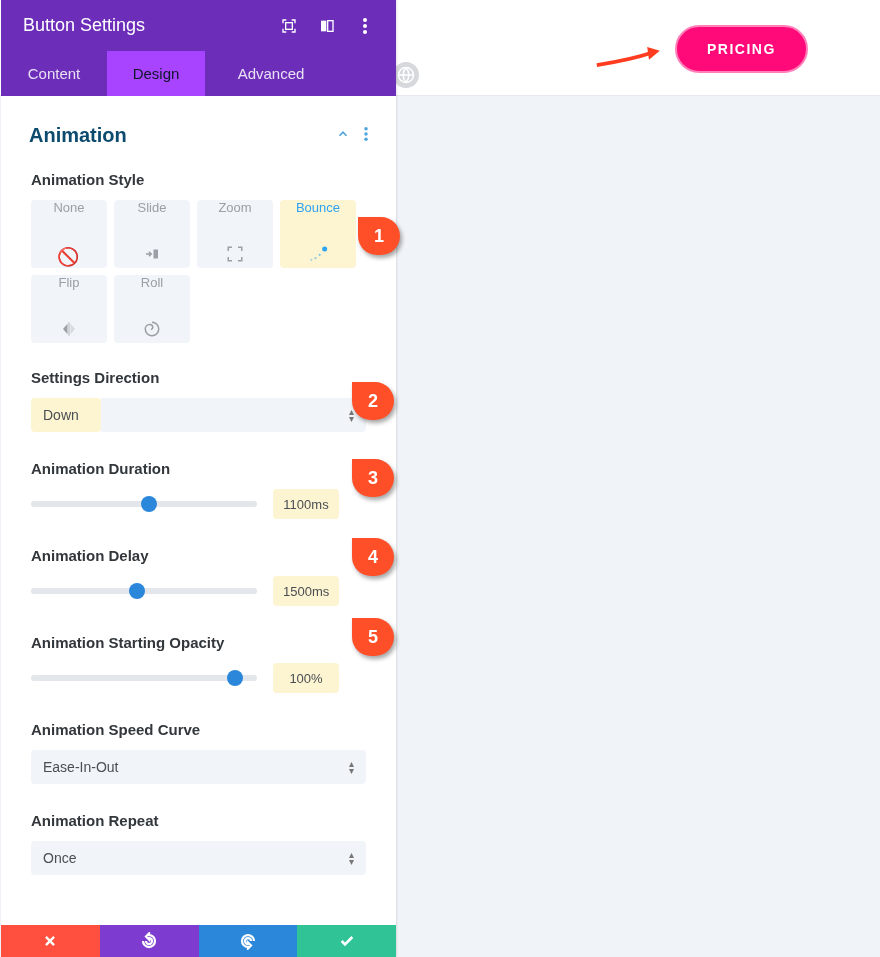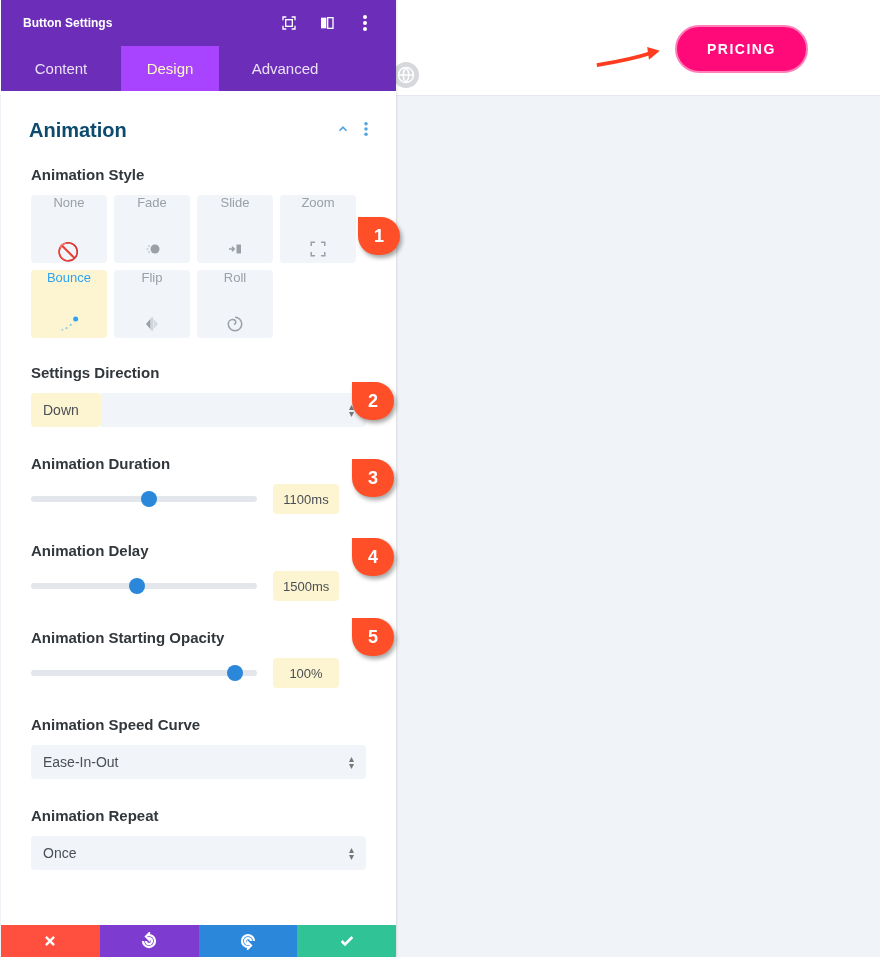--- a/index.html
+++ b/index.html
@@ -3,29 +3,29 @@
 <meta charset="utf-8">
 <style>
 *{box-sizing:border-box;margin:0;padding:0;font-family:-apple-system,BlinkMacSystemFont,"Segoe UI",Helvetica,Arial,sans-serif}
 body{background:#f0f3f7;width:880px;height:957px;position:relative;overflow:hidden}
 .page-top{background:#fff;height:96px;position:absolute;left:0;right:0;top:0;border-bottom:1px solid #e5e8ee}
 .globe-icon{position:absolute;left:393px;top:62px;width:26px;height:26px;border-radius:50%;background:#d6d8dc;display:flex;align-items:center;justify-content:center;color:#fff;font-size:16px}
 .pricing-btn{position:absolute;left:675px;top:25px;background:#ff0a78;color:#fff;padding:14px 30px;border-radius:25px;font-weight:700;letter-spacing:1.5px;font-size:14px;border:2px solid #ff7fb9}
 .arrow{position:absolute;left:595px;top:42px;width:72px;height:30px}
 .panel{position:absolute;left:1px;top:0;width:395px;background:#fff;display:flex;flex-direction:column;height:957px;box-shadow:1px 0 2px rgba(0,0,0,.1)}
 .panel-header{background:#6c2eb9;color:#fff;padding:15px 22px;display:flex;align-items:center;justify-content:space-between}
-.panel-title{font-size:12px;font-weight:700}
+.panel-title{font-size:18px;font-weight:400}
 .header-icons{display:flex;gap:20px;align-items:center}
 .header-icons span{width:18px;display:flex;justify-content:center;cursor:pointer}
 .tabs{display:flex;background:#6c2eb9}
 .tab{padding:14px 0;text-align:center;color:rgba(255,255,255,.85);font-size:15px;cursor:pointer}
-.tab:nth-child(1){width:120px}
+.tab:nth-child(1){width:106px}
 .tab:nth-child(2){width:98px}
 .tab:nth-child(3){width:132px}
-.tab.active{background:#a843ff;color:#fef9c3}
+.tab.active{background:#a843ff;color:#0f172a}
 .panel-body{flex:1;overflow-y:auto;padding:0 0 10px}
 .section-header{display:flex;align-items:center;justify-content:space-between;padding:28px 28px 18px}
 .section-title{color:#0c4a6e;font-size:20px;font-weight:700}
 .section-controls{display:flex;gap:14px;align-items:center;color:#4ea5e0}
 .field-label{font-size:15px;color:#32373c;font-weight:600;padding:0 30px;margin-top:6px;margin-bottom:12px}
 .style-grid{display:flex;flex-wrap:wrap;gap:7px;padding:0 30px 20px}
 .style-tile{width:76px;height:68px;background:#f1f4f8;border-radius:4px;display:flex;flex-direction:column;align-items:center;justify-content:space-between;gap:6px;font-size:13px;color:#9aa0a6;cursor:pointer}
 .style-tile.sel{background:#fdf4d1;color:#2ea3f2}
 .style-tile .icn{font-size:18px}
 .select-row{padding:0 30px 22px}
@@ -111,29 +111,20 @@
       </div>
     </div>
 
     <div class="field-label">Animation Style</div>
     <div class="style-grid">
       <div class="style-tile">
           <span>None</span>
           <span class="icn">🚫</span>
         </div>
       <div class="style-tile">
-          <span>Fade</span>
-          <span class="icn"><svg width="18" height="18" viewBox="0 0 24 24" fill="#9aa0a6">
-              <circle cx="16" cy="12" r="6"></circle>
-              <circle cx="8" cy="8" r="1.5" opacity=".4"></circle>
-              <circle cx="6" cy="12" r="1.5" opacity=".4"></circle>
-              <circle cx="8" cy="16" r="1.5" opacity=".4"></circle>
-            </svg></span>
-        </div>
-      <div class="style-tile">
           <span>Slide</span>
           <span class="icn"><svg width="18" height="18" viewBox="0 0 24 24" fill="#9aa0a6">
               <rect x="14" y="6" width="6" height="12"></rect>
               <path d="M4 12h7m-3-3 3 3-3 3" stroke="#9aa0a6" stroke-width="2" fill="none"></path>
             </svg></span>
         </div>
       <div class="style-tile">
           <span>Zoom</span>
           <span class="icn"><svg width="18" height="18" viewBox="0 0 24 24" fill="none" stroke="#9aa0a6" stroke-width="2">
               <path d="M3 8V3h5M21 8V3h-5M3 16v5h5M21 16v5h-5"></path>

